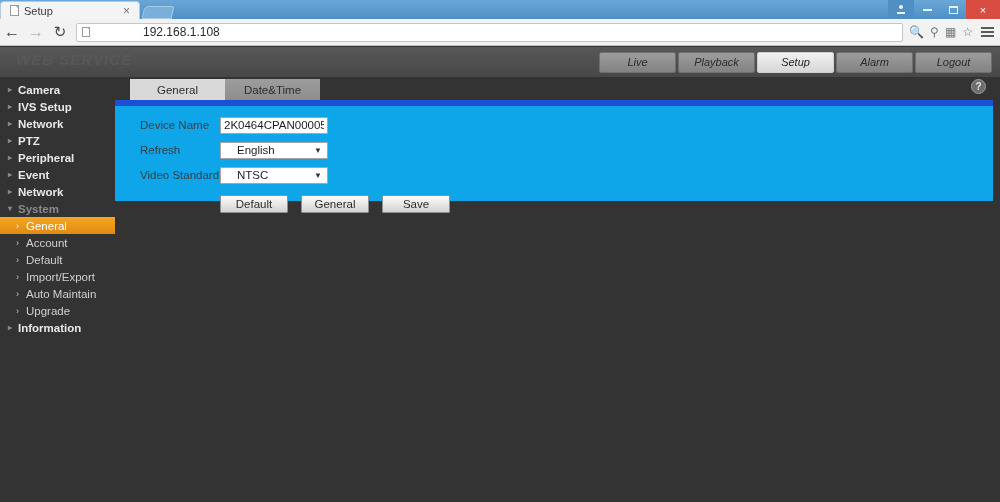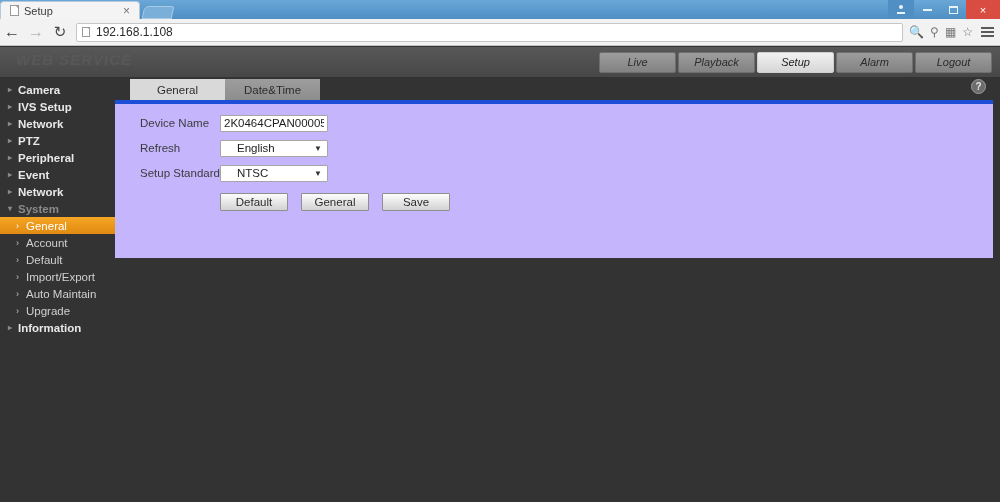--- a/index.html
+++ b/index.html
@@ -67,21 +67,21 @@
   .navbtn {
     width: 24px; height: 24px; display: flex; align-items: center; justify-content: center;
     font-size: 15px; color: #6a6a6a; cursor: pointer;
   }
   .navbtn.back { color: #3d3d3d; font-size: 16px; }
   .navbtn.fwd { color: #b4b4b4; font-size: 16px; }
   .navbtn.reload { color: #4a4a4a; font-size: 15px; }
   .omnibox {
     flex: 1; height: 19px; margin: 0 6px 0 4px;
     background: #fff; border: 1px solid #c6c6c6; border-radius: 2px;
-    display: flex; align-items: center; padding: 0 5px;
+    display: flex; align-items: center; padding: 0 5px; gap: 47px;
   }
   .omnibox .doc-icon {
     width: 8px; height: 10px; background: #fff; border: 1px solid #9a9a9a;
     margin-right: 6px; position: relative; flex: none;
   }
   .omnibox .doc-icon::after {
     content: ""; position: absolute; right: -1px; top: -1px;
     border-left: 3px solid transparent; border-top: 3px solid #9a9a9a;
   }
   .url-text { font-size: 12px; color: #2b2b2b; }
@@ -159,22 +159,22 @@
   }
   .ctab.active { background: #d9d9d9; color: #2d2d2d; }
   .help-icon {
     position: absolute; right: 7px; top: 2px;
     width: 15px; height: 15px; border-radius: 50%;
     background: #6d6d6d; border: 1px solid #9b9b9b;
     color: #e4e4e4; font-size: 10px; font-weight: bold;
     display: flex; align-items: center; justify-content: center; cursor: pointer;
   }
   .panel {
-    position: absolute; left: 0; top: 23px; width: 878px; height: 158px;
-    background: #c4b5fd; border-top: 4px solid #1d4ed8;
+    position: absolute; left: 0; top: 23px; width: 878px; height: 101px;
+    background: #0ea5e9; border-top: 6px solid #1d4ed8;
   }
   .form { padding: 10px 0 0 25px; }
   .frow { display: flex; align-items: center; height: 18px; margin-bottom: 7px; }
   .flabel { width: 80px; font-size: 11.5px; color: #3c3c3c; }
   .finput {
     width: 108px; height: 17px; background: #fff;
     border: 1px solid #a6a6a6; border-radius: 1px;
     font-size: 11.5px; color: #1e1e1e; padding: 0 3px;
     font-family: Liberation Sans, sans-serif;
   }
@@ -335,21 +335,21 @@
             <input class="finput" type="text" value="2K0464CPAN00005" style="">
           </div>
           <div class="frow">
             <span class="flabel">Refresh</span>
             <div class="fselect">
               <span class="val">English</span>
               <span class="arrow">▼</span>
             </div>
           </div>
           <div class="frow">
-            <span class="flabel">Setup Standard</span>
+            <span class="flabel">Video Standard</span>
             <div class="fselect">
               <span class="val">NTSC</span>
               <span class="arrow">▼</span>
             </div>
           </div>
           <div class="btnrow">
             <div class="btn">Default</div>
             <div class="btn">General</div>
             <div class="btn">Save</div>
           </div>

